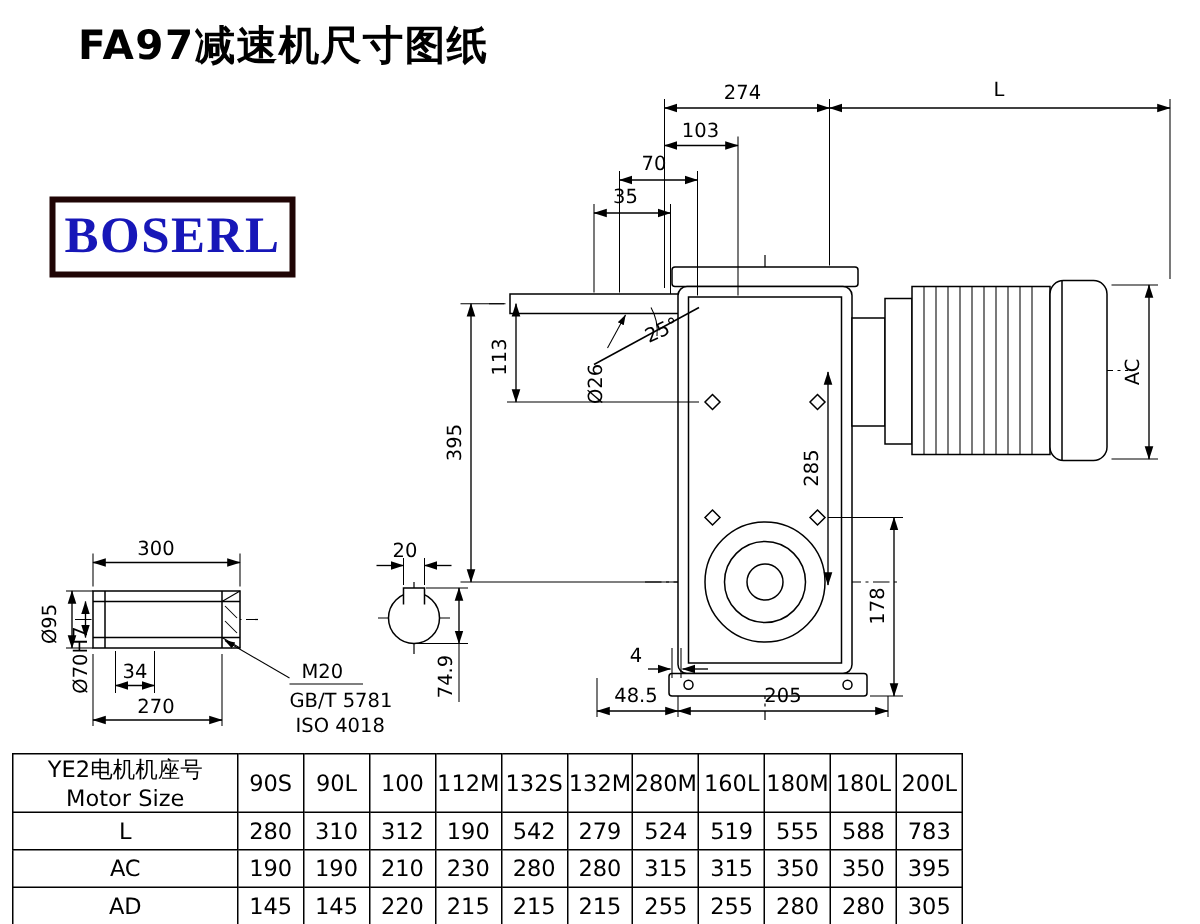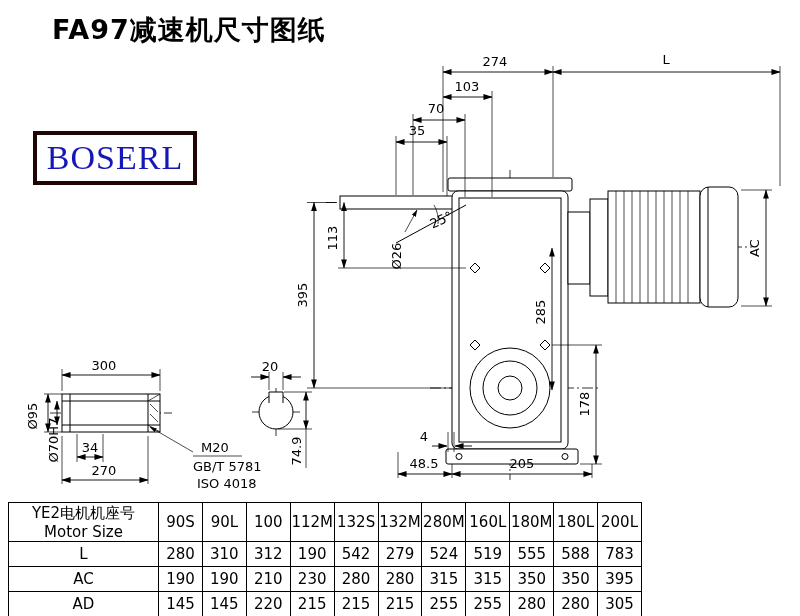--- a/index.html
+++ b/index.html
@@ -2,21 +2,21 @@
 <html><head>
 <meta charset="utf-8">
 <style>
   html,body{margin:0;padding:0;background:#fff;}
   #page{position:relative;width:800px;height:616px;background:#fff;overflow:hidden;
         font-family:"DejaVu Sans",sans-serif;color:#000;}
   #title{position:absolute;left:28px;top:12px;font-size:27px;font-weight:bold;
          font-family:"DejaVu Sans",sans-serif;letter-spacing:1px;margin-left:24px;}
   #logo{position:absolute;left:33px;top:131px;width:156px;height:46px;
         border:4px solid #200505;background:#fff;display:flex;align-items:center;justify-content:center;}
-  #logo span{font-family:"Liberation Serif",serif;font-size:34px;color:#1717b8;font-weight:400;letter-spacing:1px;}
+  #logo span{font-family:"Liberation Serif",serif;font-size:34px;color:#1717b8;font-weight:700;letter-spacing:1px;}
   svg{position:absolute;left:0;top:0;}
   .ln{stroke:#000;stroke-width:1;fill:none;}
   .tn{stroke:#000;stroke-width:.7;fill:none;}
   .fw{fill:#fff;stroke:#000;stroke-width:1;}
   .cl{stroke:#000;stroke-width:.8;fill:none;stroke-dasharray:11 3 2 3;}
   .dim{stroke:#000;stroke-width:.9;fill:none;}
   text.dt{font-family:"DejaVu Sans",sans-serif;font-size:13px;fill:#000;}
   .mid{text-anchor:middle;}
   .table-wrap{position:absolute;left:8px;top:502px;width:634px;}
   table{border-collapse:collapse;width:100%;table-layout:fixed;}

